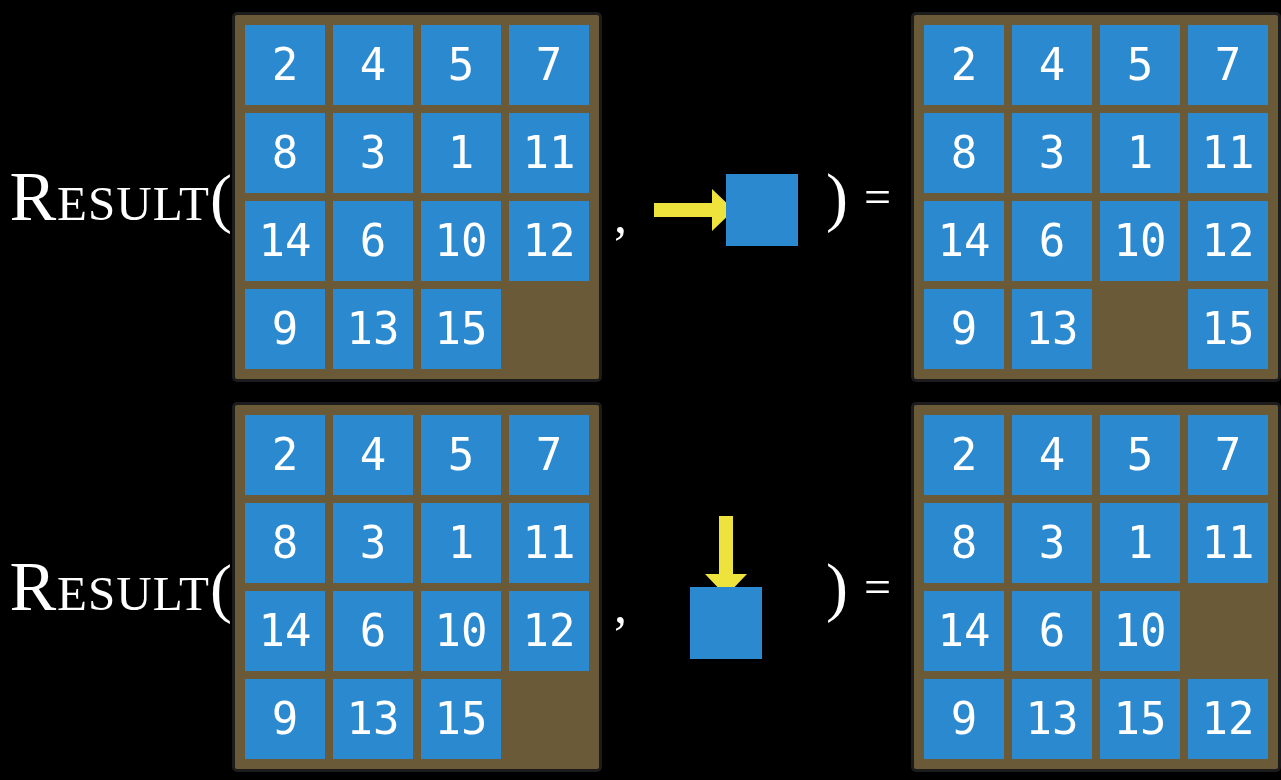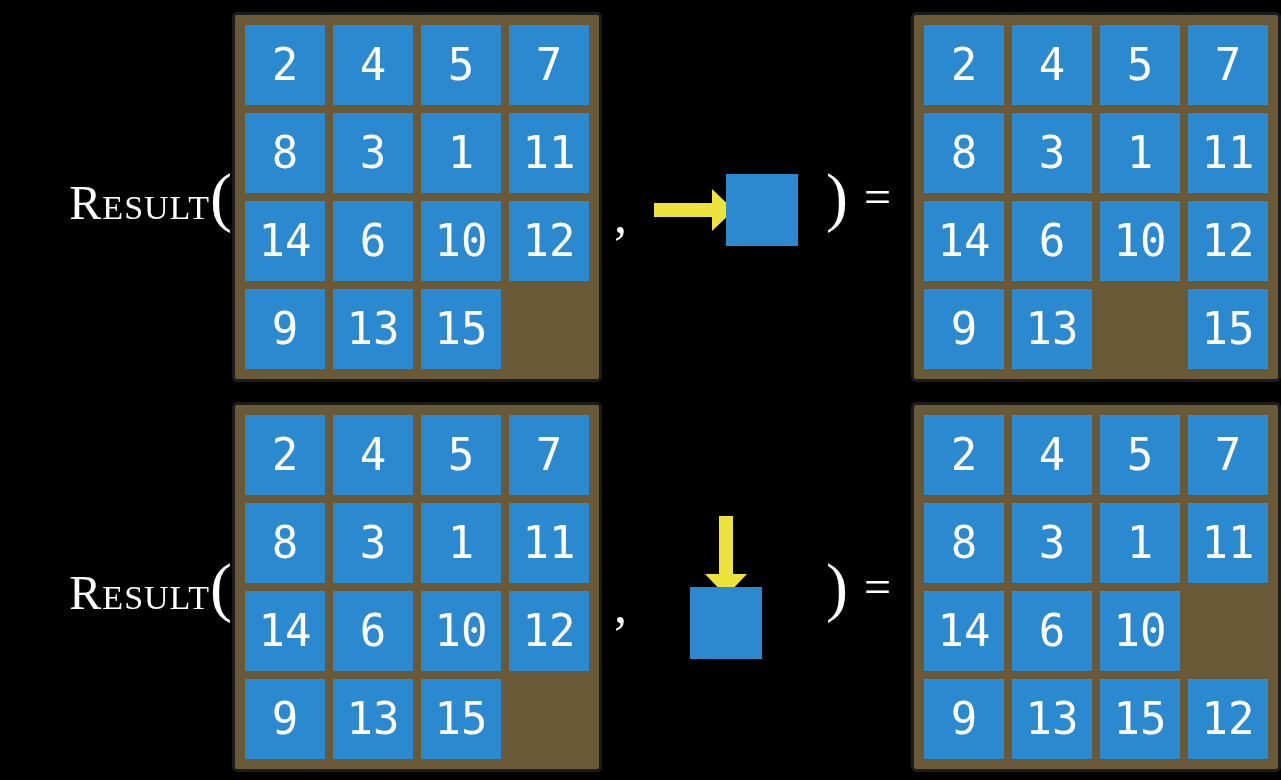--- a/index.html
+++ b/index.html
@@ -13,21 +13,21 @@
   }
   .row-0{top:12px;}
   .row-1{top:402px;}
 
   
   .fn-label{
     width:232px;flex:0 0 232px;display:flex;justify-content:flex-end;
     align-items:baseline;color:var(--white,#fff);white-space:nowrap;
   }
   .fn-name{
-    font-variant:small-caps;font-size:48px;line-height:1;letter-spacing:1px;font-family:Liberation Serif, serif;
+    font-variant:small-caps;font-size:70px;line-height:1;letter-spacing:1px;font-family:Liberation Serif, serif;
   }
   .big-paren{font-size:66px;line-height:1;font-weight:400;}
 
   
   .board{
     flex:0 0 auto;width:344px;height:344px;
     background:var(--board,#6b5a38);
     border:3px solid var(--board-border,#1c1c1c);
     border-radius:5px;
     padding:10px;

